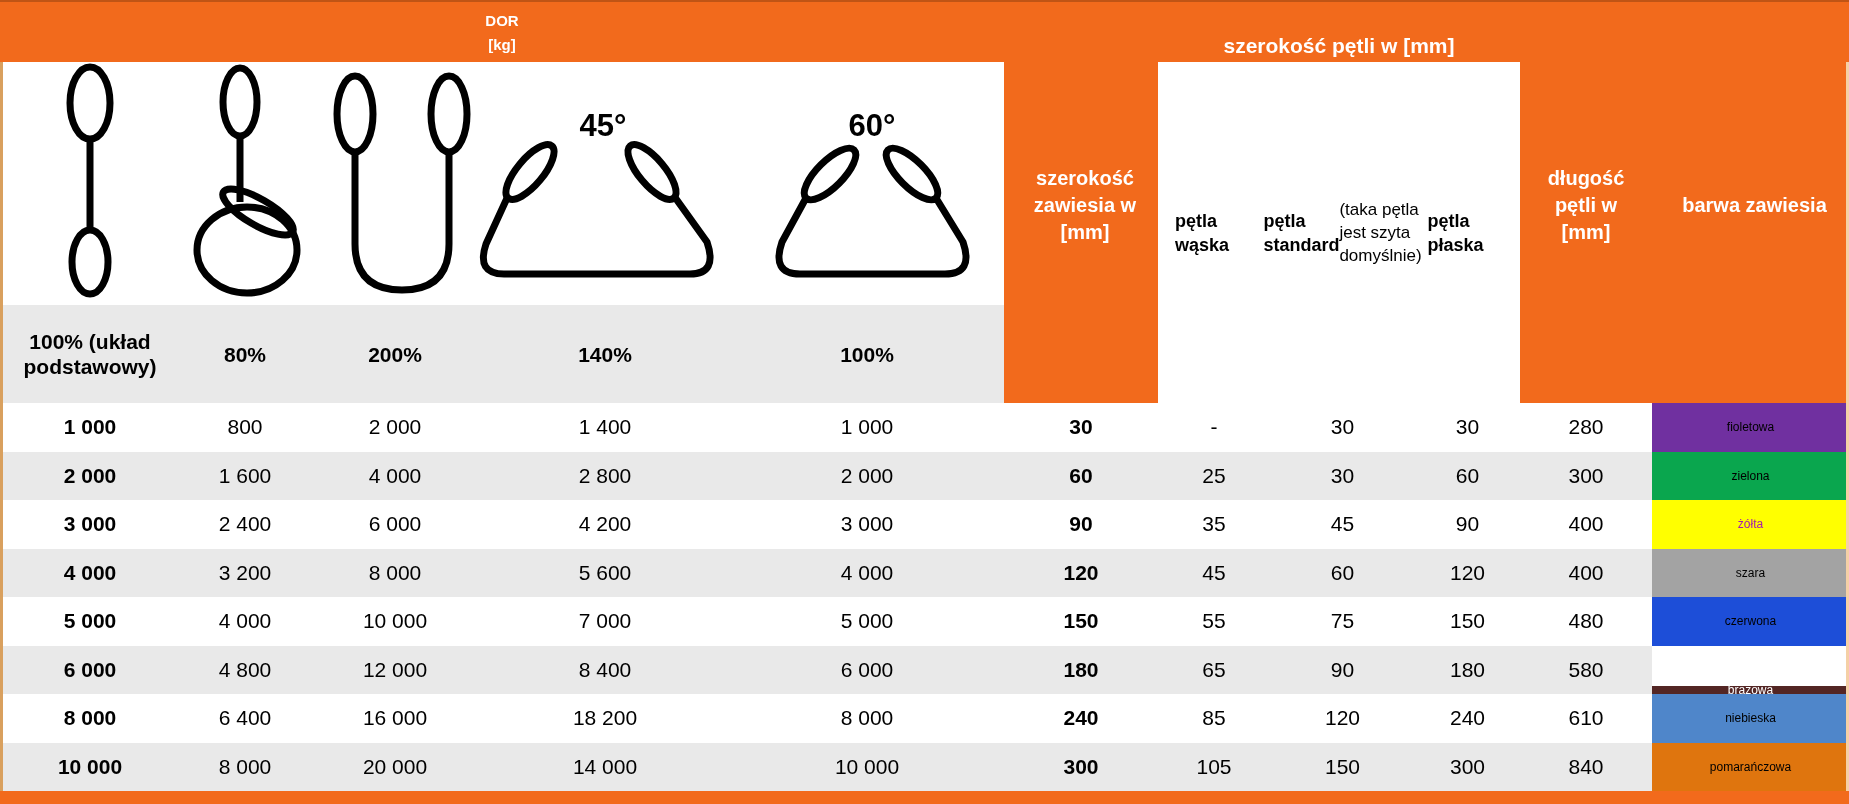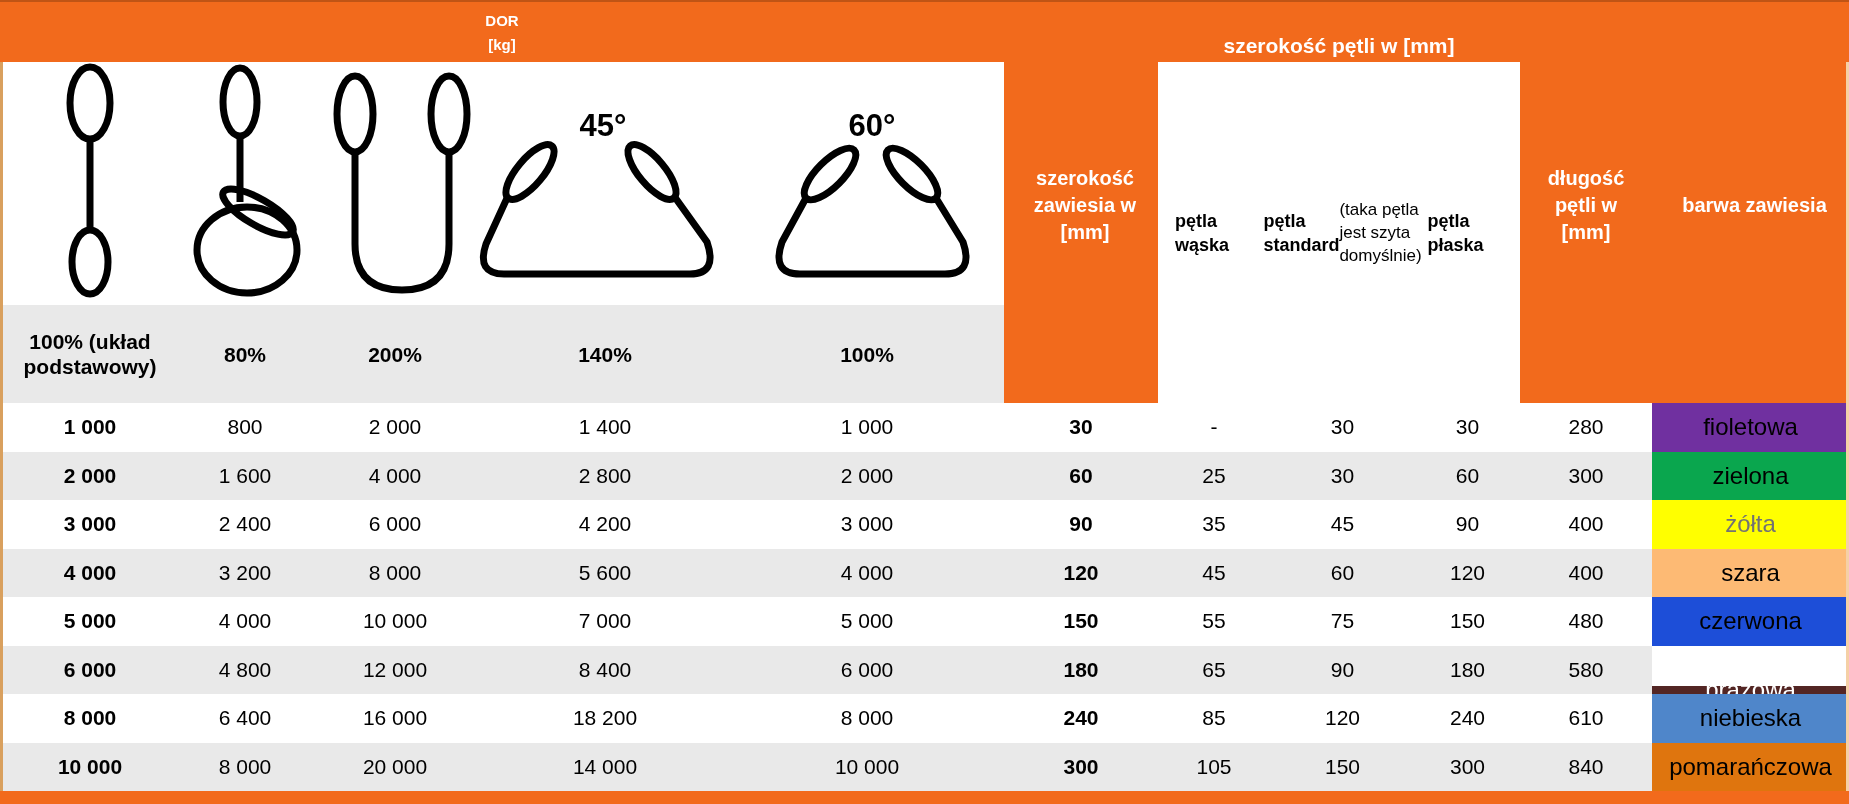--- a/index.html
+++ b/index.html
@@ -48,21 +48,21 @@
 
   
   .data-grid{position:absolute;left:0;top:403px;width:1849px;height:388px;display:flex;flex-direction:column;}
   .data-row{display:flex;flex-direction:row;height:48.5px;}
   .cell{display:flex;align-items:center;justify-content:center;font-size:21px;background:#fff;}
   .data-row.even .cell{background:#e9e9e9;}
   .c0{width:180px;font-weight:bold;}
   .c1{width:130px;} .c2{width:170px;} .c3{width:250px;} .c4{width:274px;}
   .c5{width:154px;font-weight:bold;}
   .c6{width:112px;} .c7{width:145px;} .c8{width:105px;} .c9{width:132px;}
-  .ccolor{width:197px;display:flex;align-items:center;justify-content:center;font-size:24px;}
+  .ccolor{width:197px;display:flex;align-items:center;justify-content:center;font-size:12px;}
 
   
   .footer-band{position:absolute;left:0;top:791px;width:1849px;height:13px;background:#f26a1c;}
   .left-border{position:absolute;left:0;top:62px;width:3px;height:729px;background:#d9a express;background:#d9a05e;}
   .right-border{position:absolute;left:1846px;top:62px;width:3px;height:729px;background:#f5d0a6;}
 
   svg text{font-family:"Liberation Sans","DejaVu Sans",sans-serif;}
 </style>
 </head>
 <body>
@@ -204,34 +204,34 @@
         <div class="cell c0">3 000</div>
         <div class="cell c1">2 400</div>
         <div class="cell c2">6 000</div>
         <div class="cell c3">4 200</div>
         <div class="cell c4">3 000</div>
         <div class="cell c5">90</div>
         <div class="cell c6">35</div>
         <div class="cell c7">45</div>
         <div class="cell c8">90</div>
         <div class="cell c9">400</div>
-        <div class="ccolor" style="background: rgb(255, 255, 0); color: #737373;">żółta</div>
+        <div class="ccolor" style="background: rgb(255, 255, 0); color: #a21caf;">żółta</div>
       </div>
       <div class="data-row even">
         <div class="cell c0">4 000</div>
         <div class="cell c1">3 200</div>
         <div class="cell c2">8 000</div>
         <div class="cell c3">5 600</div>
         <div class="cell c4">4 000</div>
         <div class="cell c5">120</div>
         <div class="cell c6">45</div>
         <div class="cell c7">60</div>
         <div class="cell c8">120</div>
         <div class="cell c9">400</div>
-        <div class="ccolor" style="background: #fdba74; color: rgb(0, 0, 0); text-align: center;">szara</div>
+        <div class="ccolor" style="background: #a3a3a3; color: rgb(0, 0, 0); text-align: center;">szara</div>
       </div>
       <div class="data-row odd">
         <div class="cell c0">5 000</div>
         <div class="cell c1">4 000</div>
         <div class="cell c2">10 000</div>
         <div class="cell c3">7 000</div>
         <div class="cell c4">5 000</div>
         <div class="cell c5">150</div>
         <div class="cell c6">55</div>
         <div class="cell c7">75</div>

